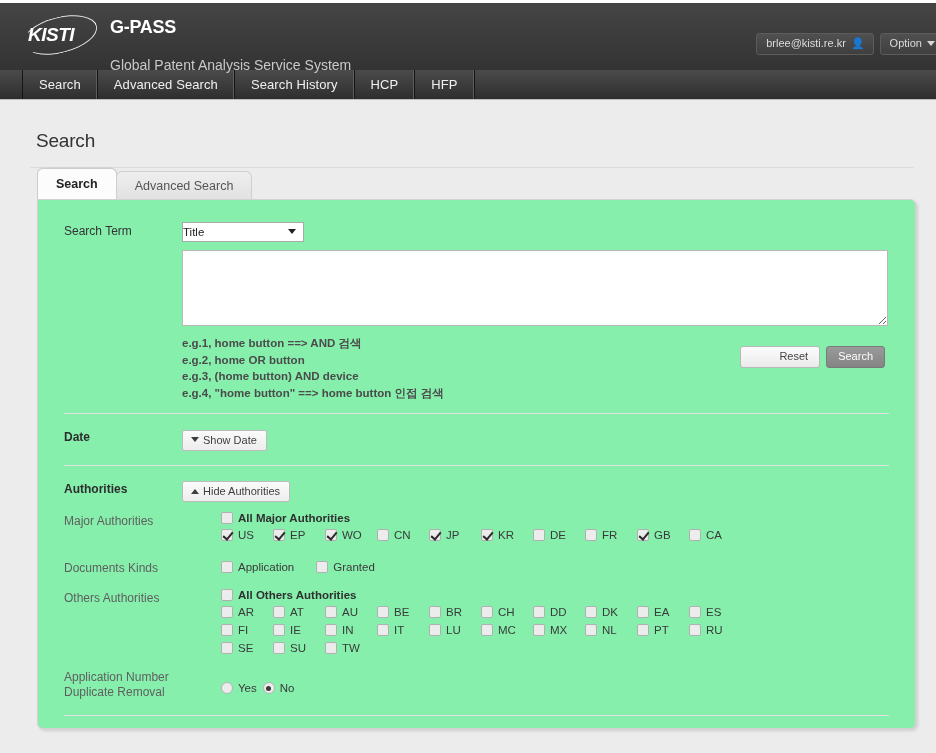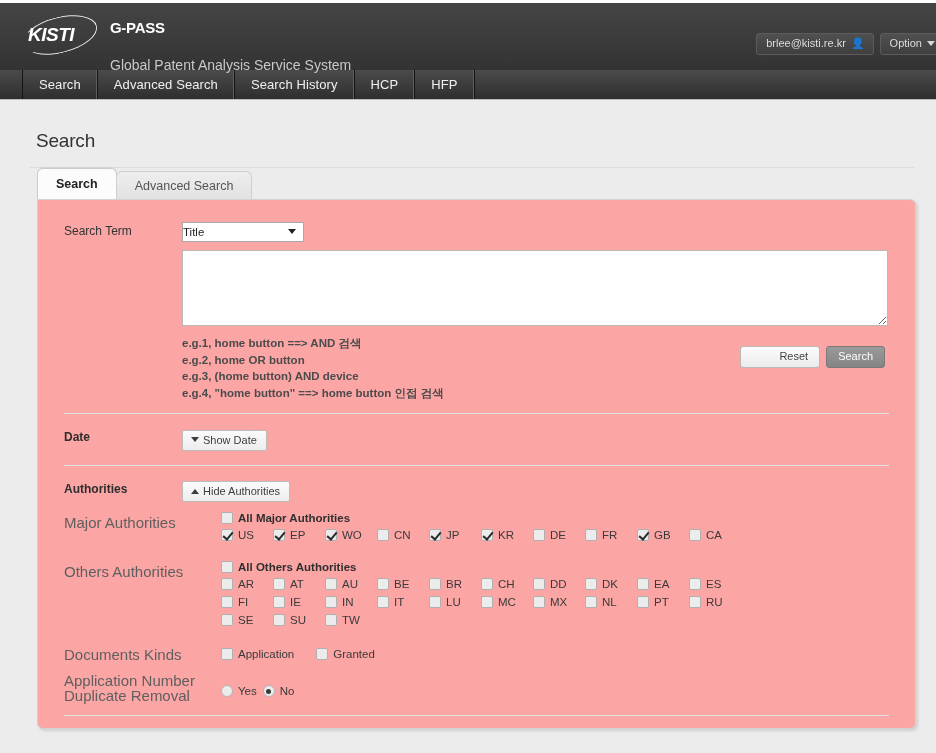--- a/index.html
+++ b/index.html
@@ -45,21 +45,21 @@
     width: 76px; height: 36px;
     border: 1.6px solid #e8e8e8;
     border-radius: 50%;
     transform: rotate(-14deg);
     border-left-color: transparent;
     border-bottom-color: #e8e8e8;
   }
   .brand-titles { padding-top: 1px; }
   .brand-titles .gpass {
     color: #ffffff;
-    font-size: 15px;
+    font-size: 18px;
     font-weight: bold;
     line-height: 23px;
     letter-spacing: -0.3px;
   }
   .brand-titles .subtitle {
     color: #c9c9c9;
     font-size: 14px;
     line-height: 14px;
     margin-top: 19px;
     letter-spacing: 0px;
@@ -164,21 +164,21 @@
     font-weight: bold;
     border-color: #cccccc;
     height: 31px;
     box-shadow: 0 -1px 1px rgba(0,0,0,0.04);
   }
   .tab.inactive {
     background: linear-gradient(to bottom,#eeeeee,#e2e2e2);
     color: #555555;
   }
   .panel {
-    background: #fca5a5;
+    background: #86efac;
     border: 1px solid #d2d2d2;
     border-radius: 6px;
     border-top-left-radius: 0;
     margin-left: 17px;
     margin-right: 0px;
     height: 530px;
     box-shadow: 2px 2px 3px rgba(0,0,0,0.12);
     position: relative;
     padding: 22px 26px 0 26px;
     overflow: hidden;
@@ -298,21 +298,21 @@
     width: 0; height: 0;
     border-left: 4px solid transparent;
     border-right: 4px solid transparent;
     border-bottom: 5px solid #3d3d3d;
   }
 
   
   .auth-block { padding: 6px 0 4px 0; display: flex; }
   .auth-label {
     width: 157px; flex: none;
-    font-size: 15px;
+    font-size: 12px;
     color: #5f5f5f;
     font-style: normal;
     padding-top: 2px;
   }
   .cbline { display: flex; align-items: center; margin-bottom: 5px; }
   .cb {
     width: 12px; height: 12px;
     border: 1px solid #b0b0b0;
     background: #ececec;
     border-radius: 2px;
@@ -513,140 +513,140 @@
               <span class="cb-text">GB</span>
             </span>
           <span class="code-item">
               <span class="cb"></span>
               <span class="cb-text">CA</span>
             </span>
         </div>
       </div>
     </div>
 
-    <div class="auth-block" style="padding-top:10px">
-      <div class="auth-label">Others Authorities</div>
-      <div>
-        <div class="cbline">
-          <span class="cb"></span>
-          <span class="cb-text headline">All Others Authorities</span>
-        </div>
-        <div class="code-grid" style="width:520px">
-          <span class="code-item">
-              <span class="cb"></span>
-              <span class="cb-text">AR</span>
-            </span>
-          <span class="code-item">
-              <span class="cb"></span>
-              <span class="cb-text">AT</span>
-            </span>
-          <span class="code-item">
-              <span class="cb"></span>
-              <span class="cb-text">AU</span>
-            </span>
-          <span class="code-item">
-              <span class="cb"></span>
-              <span class="cb-text">BE</span>
-            </span>
-          <span class="code-item">
-              <span class="cb"></span>
-              <span class="cb-text">BR</span>
-            </span>
-          <span class="code-item">
-              <span class="cb"></span>
-              <span class="cb-text">CH</span>
-            </span>
-          <span class="code-item">
-              <span class="cb"></span>
-              <span class="cb-text">DD</span>
-            </span>
-          <span class="code-item">
-              <span class="cb"></span>
-              <span class="cb-text">DK</span>
-            </span>
-          <span class="code-item">
-              <span class="cb"></span>
-              <span class="cb-text">EA</span>
-            </span>
-          <span class="code-item">
-              <span class="cb"></span>
-              <span class="cb-text">ES</span>
-            </span>
-
-          <span class="code-item">
-              <span class="cb"></span>
-              <span class="cb-text">FI</span>
-            </span>
-          <span class="code-item">
-              <span class="cb"></span>
-              <span class="cb-text">IE</span>
-            </span>
-          <span class="code-item">
-              <span class="cb"></span>
-              <span class="cb-text">IN</span>
-            </span>
-          <span class="code-item">
-              <span class="cb"></span>
-              <span class="cb-text">IT</span>
-            </span>
-          <span class="code-item">
-              <span class="cb"></span>
-              <span class="cb-text">LU</span>
-            </span>
-          <span class="code-item">
-              <span class="cb"></span>
-              <span class="cb-text">MC</span>
-            </span>
-          <span class="code-item">
-              <span class="cb"></span>
-              <span class="cb-text">MX</span>
-            </span>
-          <span class="code-item">
-              <span class="cb"></span>
-              <span class="cb-text">NL</span>
-            </span>
-          <span class="code-item">
-              <span class="cb"></span>
-              <span class="cb-text">PT</span>
-            </span>
-          <span class="code-item">
-              <span class="cb"></span>
-              <span class="cb-text">RU</span>
-            </span>
-
-          <span class="code-item">
-              <span class="cb"></span>
-              <span class="cb-text">SE</span>
-            </span>
-          <span class="code-item">
-              <span class="cb"></span>
-              <span class="cb-text">SU</span>
-            </span>
-          <span class="code-item">
-              <span class="cb"></span>
-              <span class="cb-text">TW</span>
-            </span>
-        </div>
-      </div>
-    </div>
-
     <div class="auth-block" style="padding-top:8px">
       <div class="auth-label">Documents Kinds</div>
       <div class="inline-opts">
         <span class="cbline">
           <span class="cb"></span>
           <span class="cb-text">Application</span>
         </span>
         <span class="cbline">
           <span class="cb"></span>
           <span class="cb-text">Granted</span>
         </span>
       </div>
     </div>
 
+    <div class="auth-block" style="padding-top:10px">
+      <div class="auth-label">Others Authorities</div>
+      <div>
+        <div class="cbline">
+          <span class="cb"></span>
+          <span class="cb-text headline">All Others Authorities</span>
+        </div>
+        <div class="code-grid" style="width:520px">
+          <span class="code-item">
+              <span class="cb"></span>
+              <span class="cb-text">AR</span>
+            </span>
+          <span class="code-item">
+              <span class="cb"></span>
+              <span class="cb-text">AT</span>
+            </span>
+          <span class="code-item">
+              <span class="cb"></span>
+              <span class="cb-text">AU</span>
+            </span>
+          <span class="code-item">
+              <span class="cb"></span>
+              <span class="cb-text">BE</span>
+            </span>
+          <span class="code-item">
+              <span class="cb"></span>
+              <span class="cb-text">BR</span>
+            </span>
+          <span class="code-item">
+              <span class="cb"></span>
+              <span class="cb-text">CH</span>
+            </span>
+          <span class="code-item">
+              <span class="cb"></span>
+              <span class="cb-text">DD</span>
+            </span>
+          <span class="code-item">
+              <span class="cb"></span>
+              <span class="cb-text">DK</span>
+            </span>
+          <span class="code-item">
+              <span class="cb"></span>
+              <span class="cb-text">EA</span>
+            </span>
+          <span class="code-item">
+              <span class="cb"></span>
+              <span class="cb-text">ES</span>
+            </span>
+
+          <span class="code-item">
+              <span class="cb"></span>
+              <span class="cb-text">FI</span>
+            </span>
+          <span class="code-item">
+              <span class="cb"></span>
+              <span class="cb-text">IE</span>
+            </span>
+          <span class="code-item">
+              <span class="cb"></span>
+              <span class="cb-text">IN</span>
+            </span>
+          <span class="code-item">
+              <span class="cb"></span>
+              <span class="cb-text">IT</span>
+            </span>
+          <span class="code-item">
+              <span class="cb"></span>
+              <span class="cb-text">LU</span>
+            </span>
+          <span class="code-item">
+              <span class="cb"></span>
+              <span class="cb-text">MC</span>
+            </span>
+          <span class="code-item">
+              <span class="cb"></span>
+              <span class="cb-text">MX</span>
+            </span>
+          <span class="code-item">
+              <span class="cb"></span>
+              <span class="cb-text">NL</span>
+            </span>
+          <span class="code-item">
+              <span class="cb"></span>
+              <span class="cb-text">PT</span>
+            </span>
+          <span class="code-item">
+              <span class="cb"></span>
+              <span class="cb-text">RU</span>
+            </span>
+
+          <span class="code-item">
+              <span class="cb"></span>
+              <span class="cb-text">SE</span>
+            </span>
+          <span class="code-item">
+              <span class="cb"></span>
+              <span class="cb-text">SU</span>
+            </span>
+          <span class="code-item">
+              <span class="cb"></span>
+              <span class="cb-text">TW</span>
+            </span>
+        </div>
+      </div>
+    </div>
+
     <div class="auth-block" style="padding-top:4px">
       <div class="auth-label two-line-label">
         <div>Application Number</div>
         <div>Duplicate Removal</div>
       </div>
       <div class="inline-opts" style="padding-top:8px;gap:6px">
         <span class="cbline">
           <span class="radio"></span>
           <span class="cb-text">Yes</span>
         </span>

